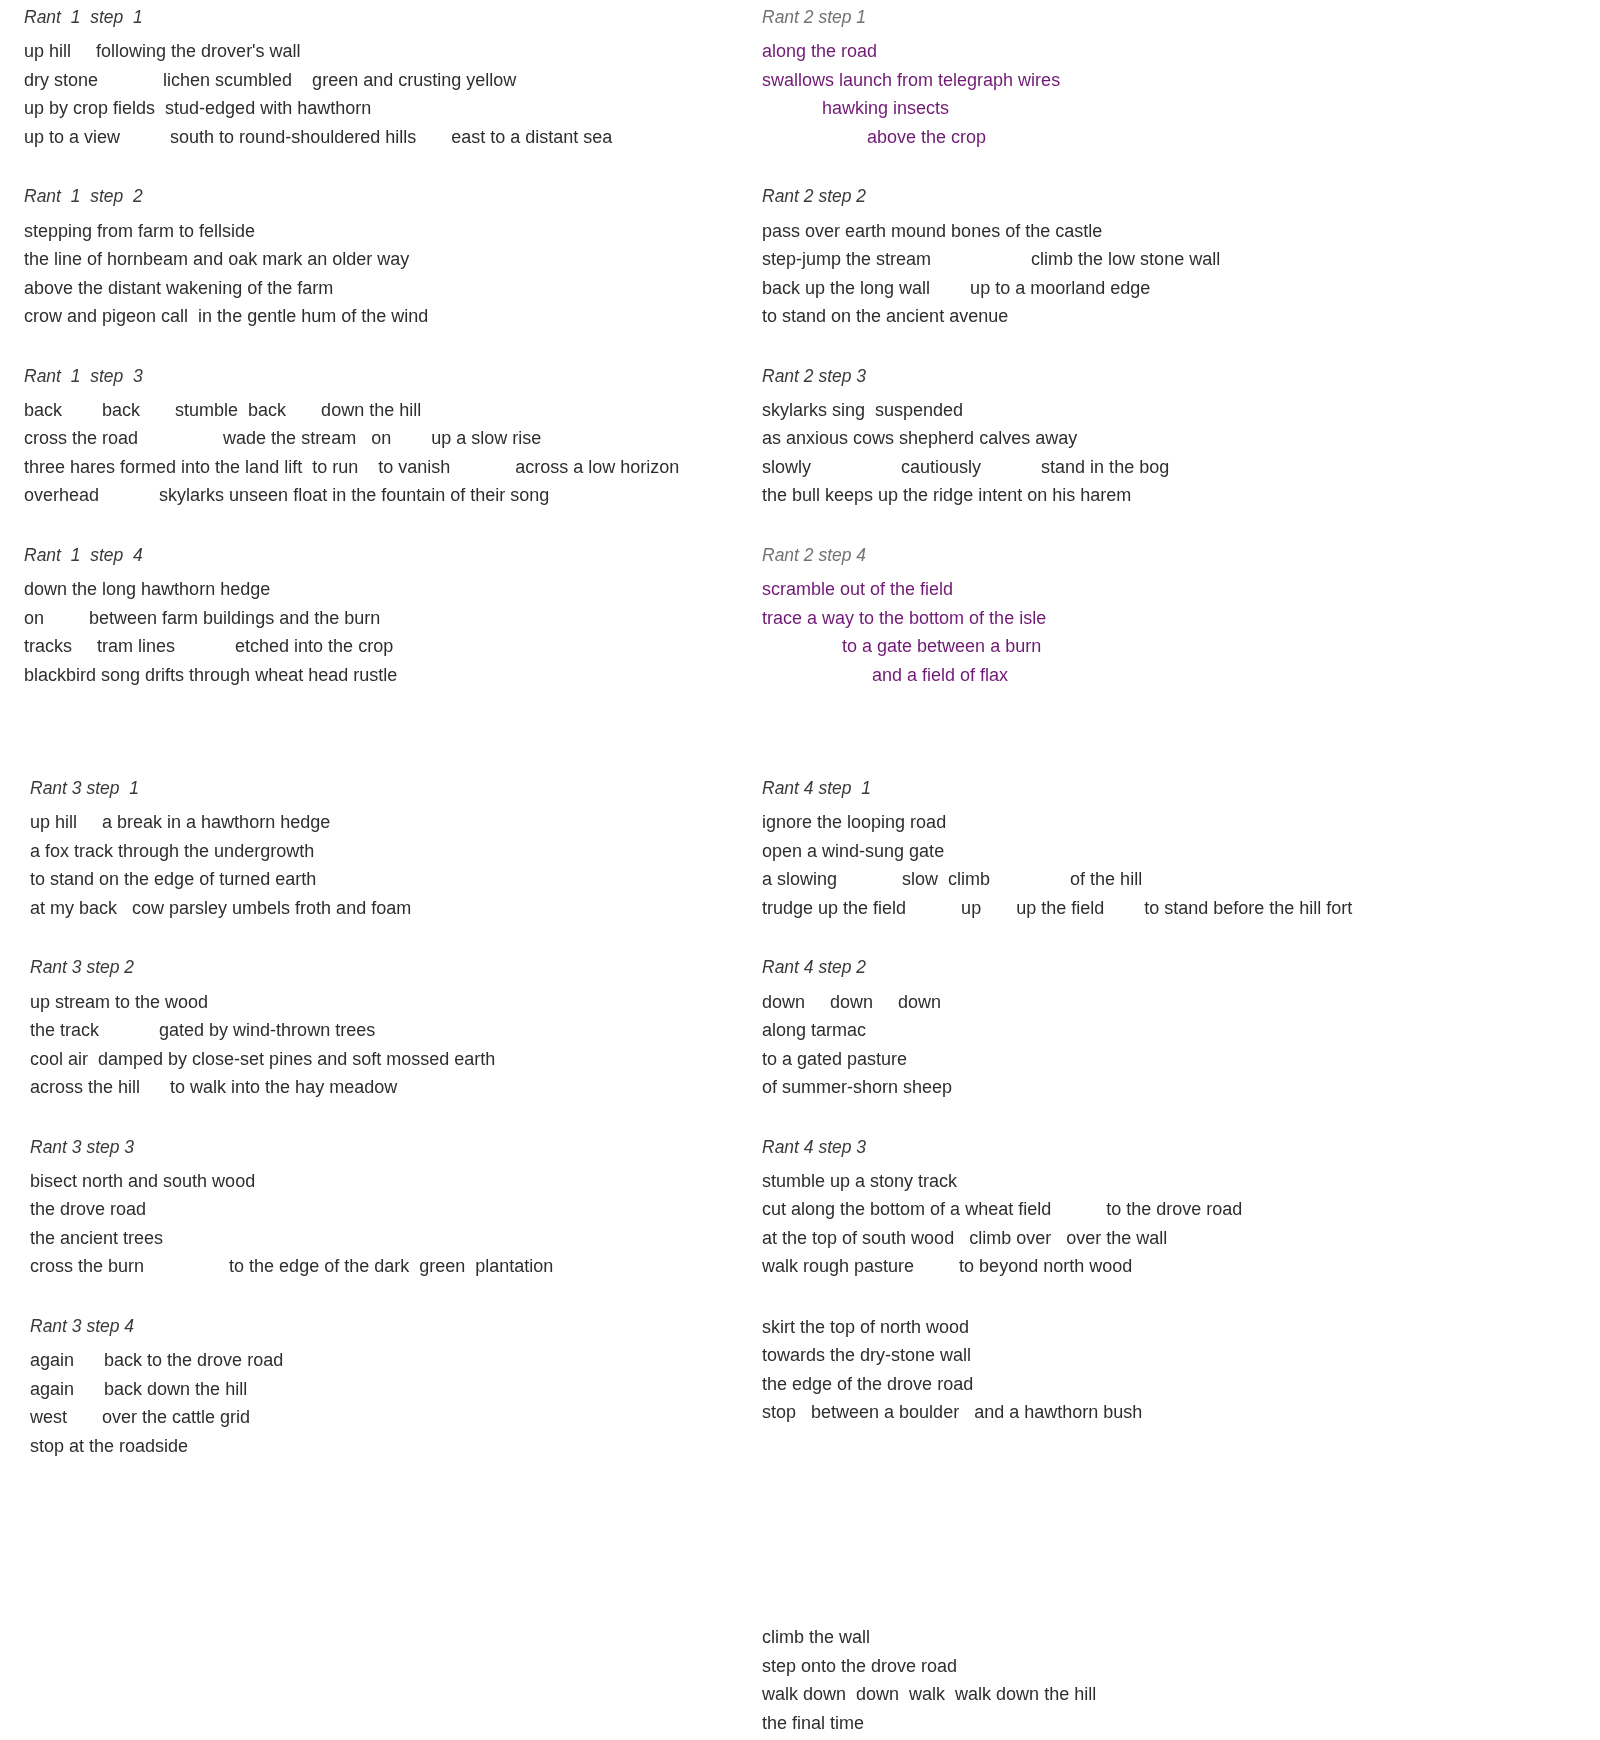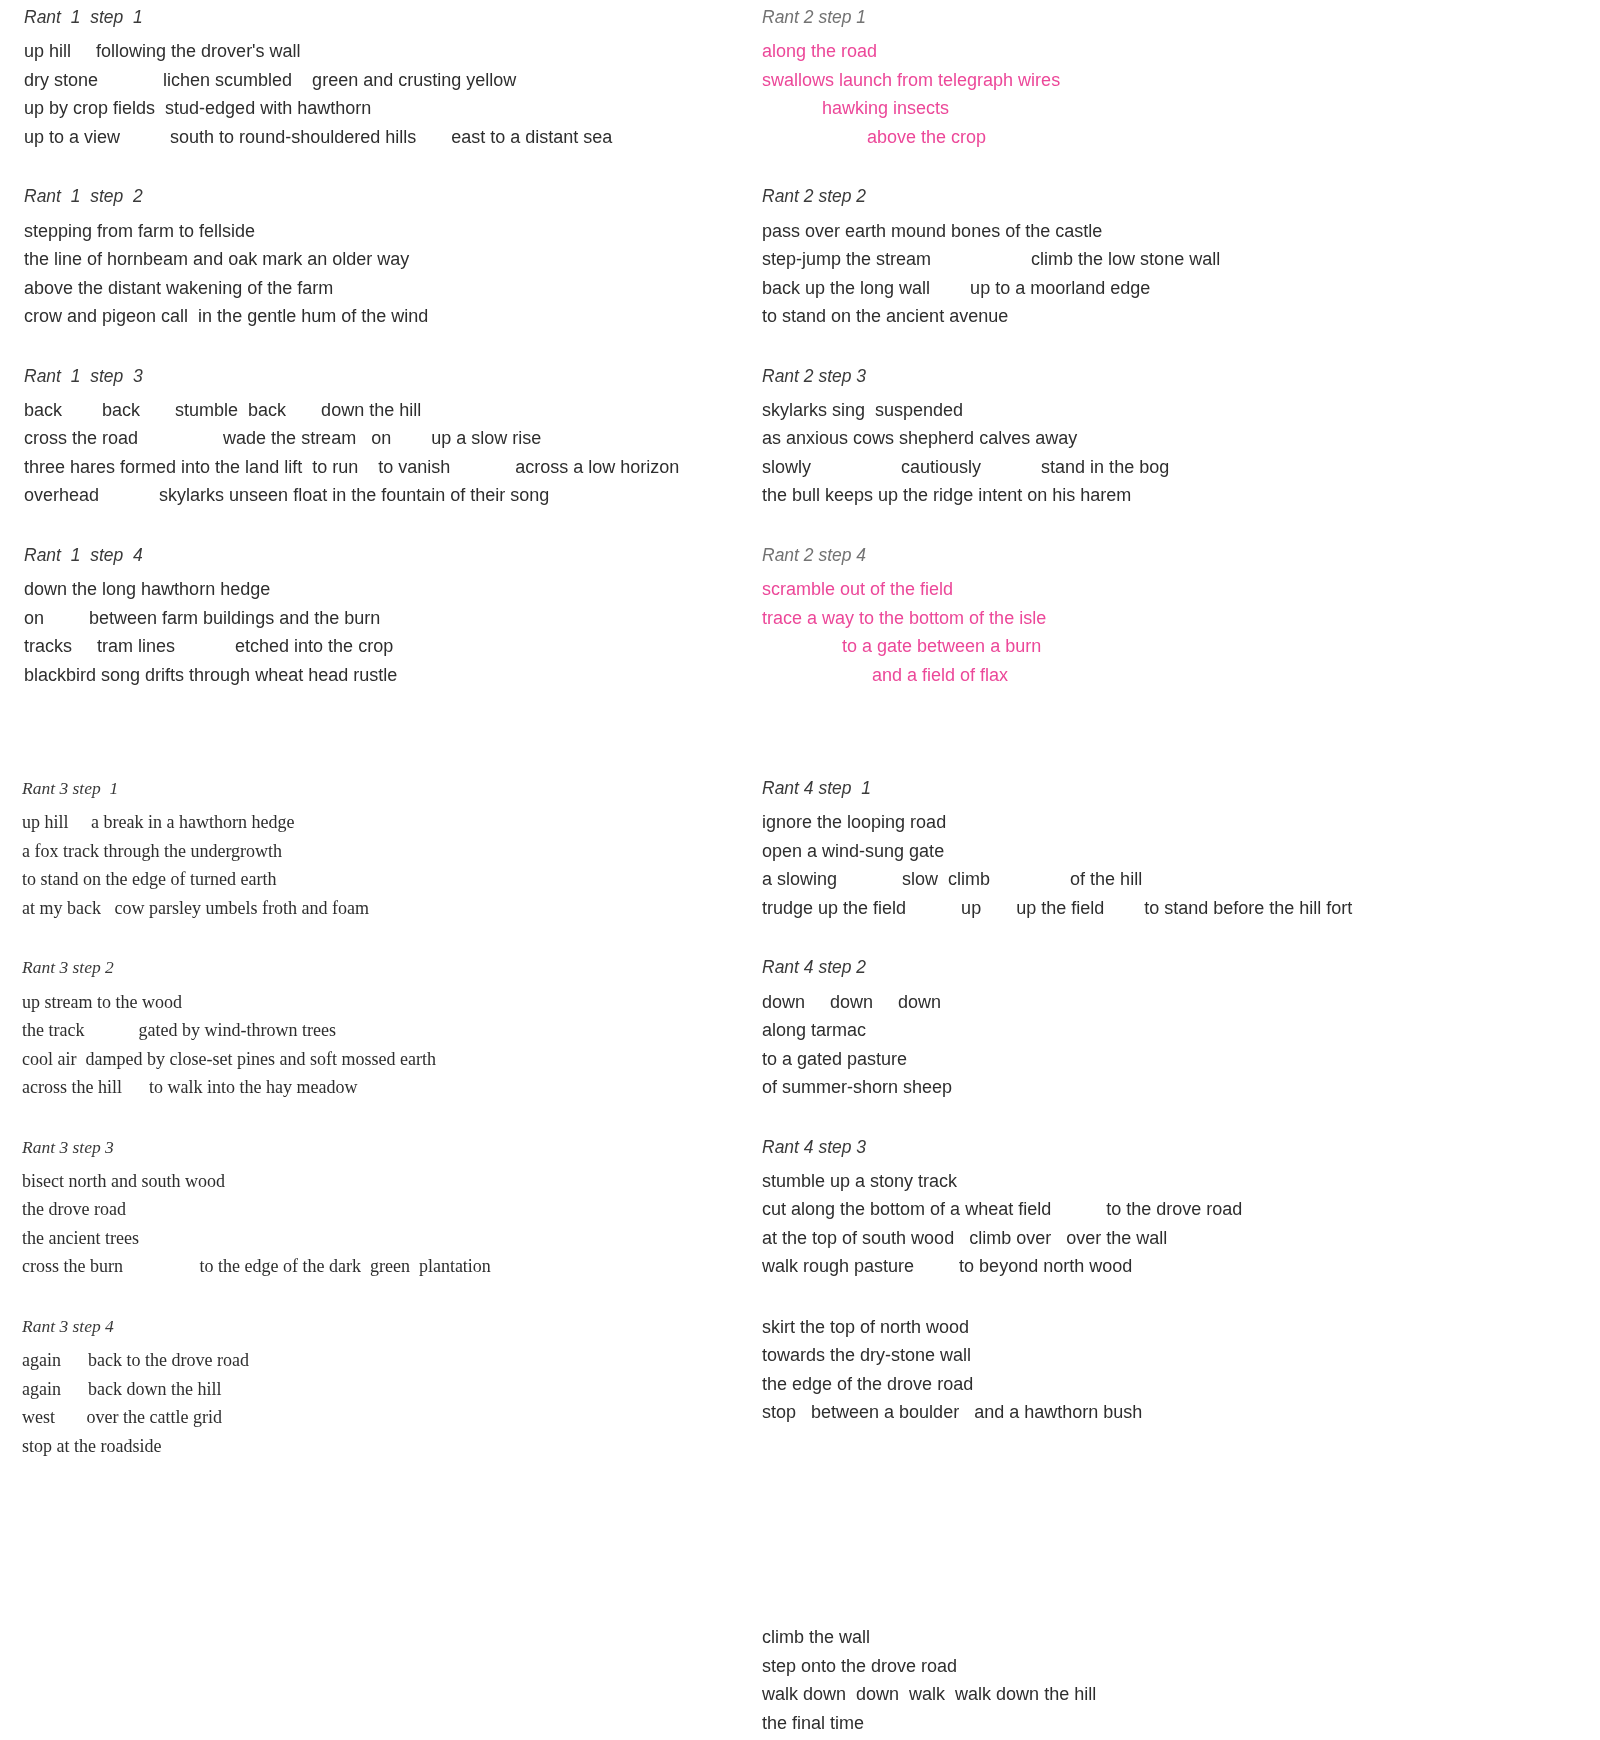--- a/index.html
+++ b/index.html
@@ -47,26 +47,26 @@
   }
   .line {
     font-size: 18px;
     line-height: 28.5px;
     color: #2e2e2e;
     white-space: pre;
   }
   
   .faded .stanza-title,
   .faded .line {
-    color: #ec4899;
+    color: #701a75;
   }
   .faded .stanza-title { color: #737373; }
 
   
-  .group-bottom.col-left { left: 22px; font-family: Liberation Serif, serif; }
+  .group-bottom.col-left { left: 30px; }
   .coda .line { font-size: 18px; line-height: 28.5px; }
 </style>
 </head>
 <body>
 
 <div class="page">
 
   <div class="block-group col-left group-top">
     <div class="stanza">
       <div class="stanza-title">Rant  1  step  1</div>

